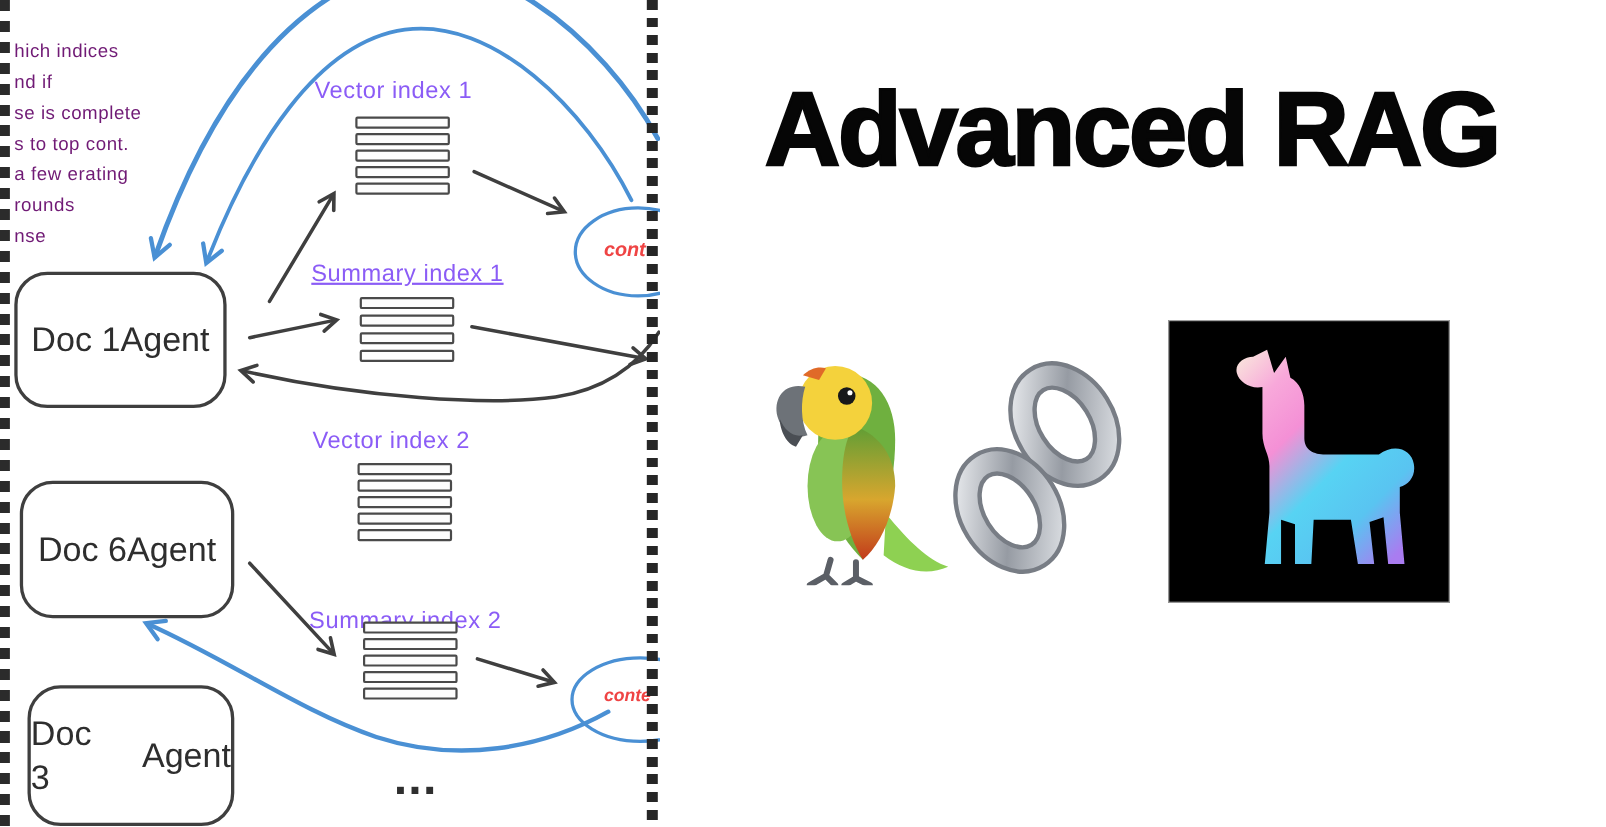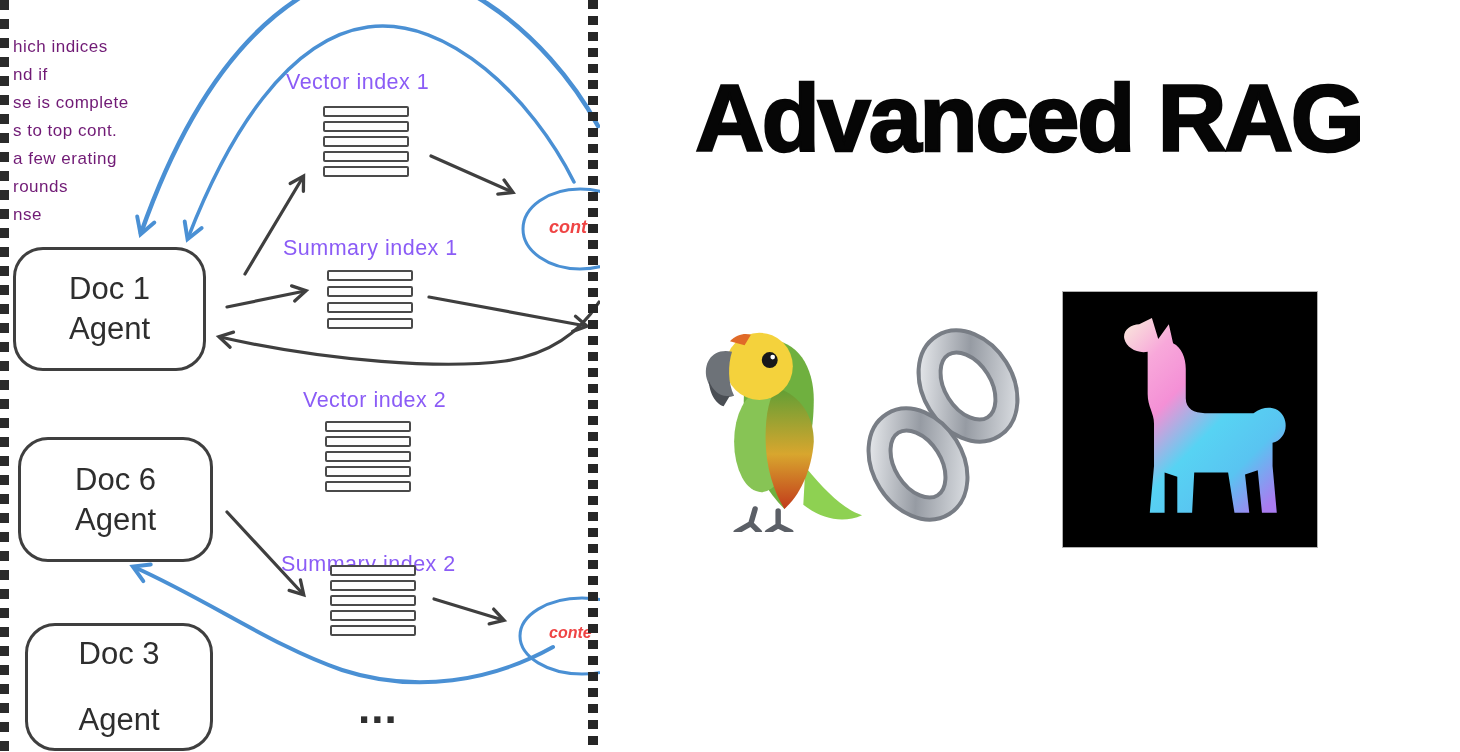--- a/index.html
+++ b/index.html
@@ -10,21 +10,21 @@
   
   #left-edge-dashes{left:0;top:0;width:9px;height:752px;
     background:repeating-linear-gradient(to bottom,#2b2b2b 0 10px,transparent 10px 19px);}
   #divider-dots{left:588px;top:0;width:10px;height:752px;
     background:repeating-linear-gradient(to bottom,#262626 0 9px,transparent 9px 16px);}
 
   .note-line{position:relative;height:28px;line-height:28px;font-size:17px;
     color:#701a75;font-weight:400;white-space:nowrap;letter-spacing:.5px;}
 
   .doc-box{border:3px solid #3f3f3f;border-radius:30px;background:#ffffff;
-    display:flex;flex-direction:column;align-items:center;justify-content:center;
+    display:flex;flex-direction:row;align-items:center;justify-content:center;
     font-size:31px;color:#2e2e2e;font-weight:500;line-height:40px;}
 
   .idx-label{font-size:21.5px;color:#8b5cf6;white-space:nowrap;font-weight:500;
     letter-spacing:.5px;}
 
   .stack .row{width:82px;height:7px;border:2px solid #4a4a4a;border-radius:2px;
     background:#fdfdfd;margin-bottom:4px;}
   .stack.wide .row{margin-bottom:5px;}
 
   .bubble-text{color:#ef4444;font-weight:600;font-style:italic;white-space:nowrap;}
@@ -89,22 +89,22 @@
   <div class="abs doc-box" style="left:18px;top:437px;width:189px;height:119px;">
     <span>Doc 6</span>
     <span>Agent</span>
   </div>
   <div class="abs doc-box" style="left:25px;top:623px;width:182px;height:122px;gap:26px;">
     <span>Doc 3</span>
     <span>Agent</span>
   </div>
 
   <div class="abs idx-label" style="left:286px;top:70px;">Vector index 1</div>
-  <div class="abs idx-label" style="left:283px;top:236px;">Summary index 1</div>
-  <div class="abs idx-label" style="left:284px;top:388px;margin-left:19px;">Vector index 2</div>
+  <div class="abs idx-label" style="left:283px;top:236px;text-decoration:underline;">Summary index 1</div>
+  <div class="abs idx-label" style="left:284px;top:388px;">Vector index 2</div>
   <div class="abs idx-label" style="left:281px;top:552px;">Summary index 2</div>
 
   <div class="abs stack" style="left:323px;top:106px;">
     <div class="row"></div>
     <div class="row"></div>
     <div class="row"></div>
     <div class="row"></div>
     <div class="row"></div>
   </div>
   <div class="abs stack wide" style="left:327px;top:270px;">

